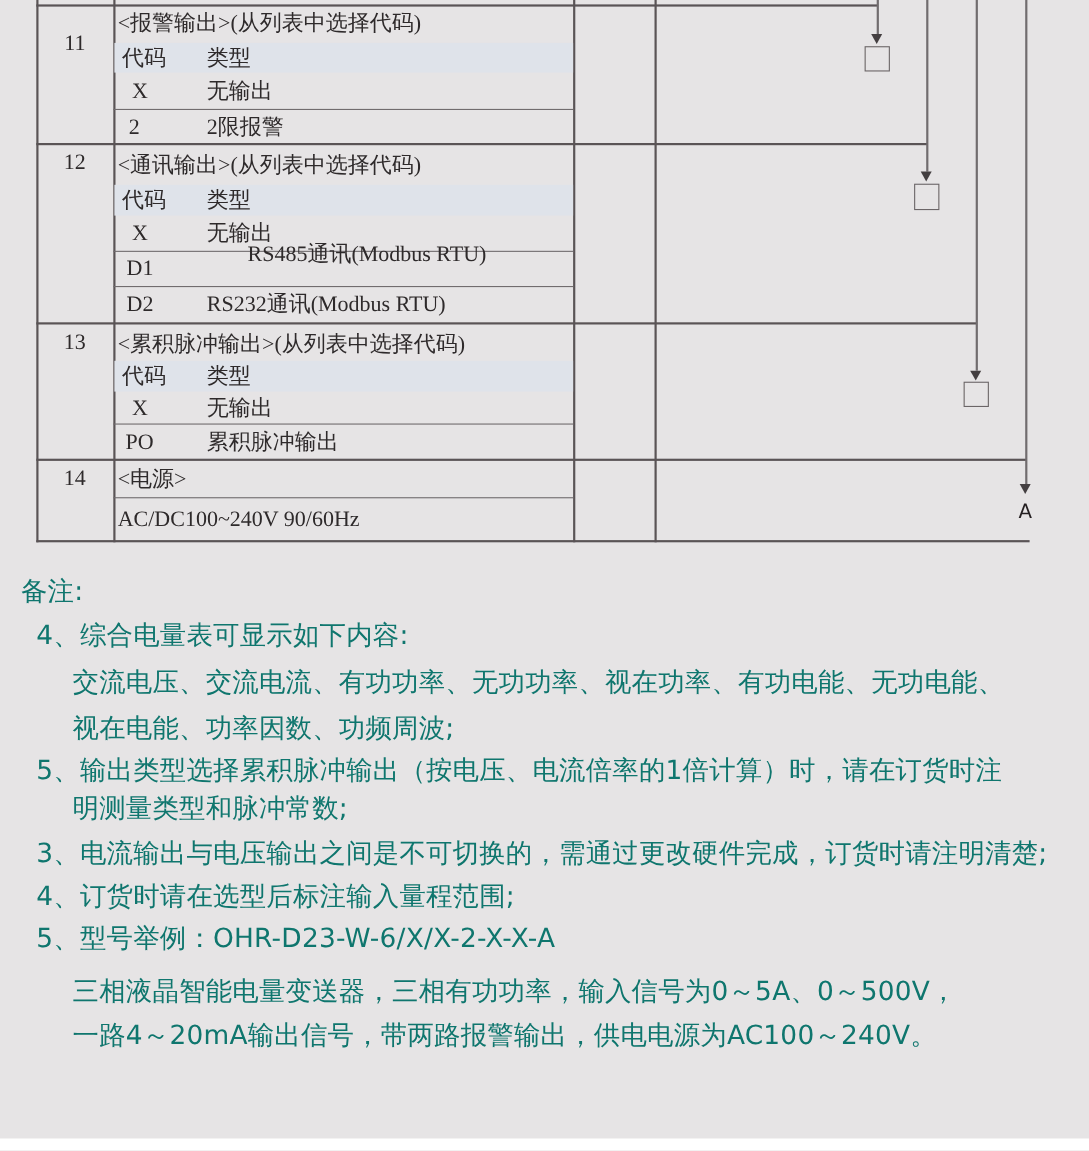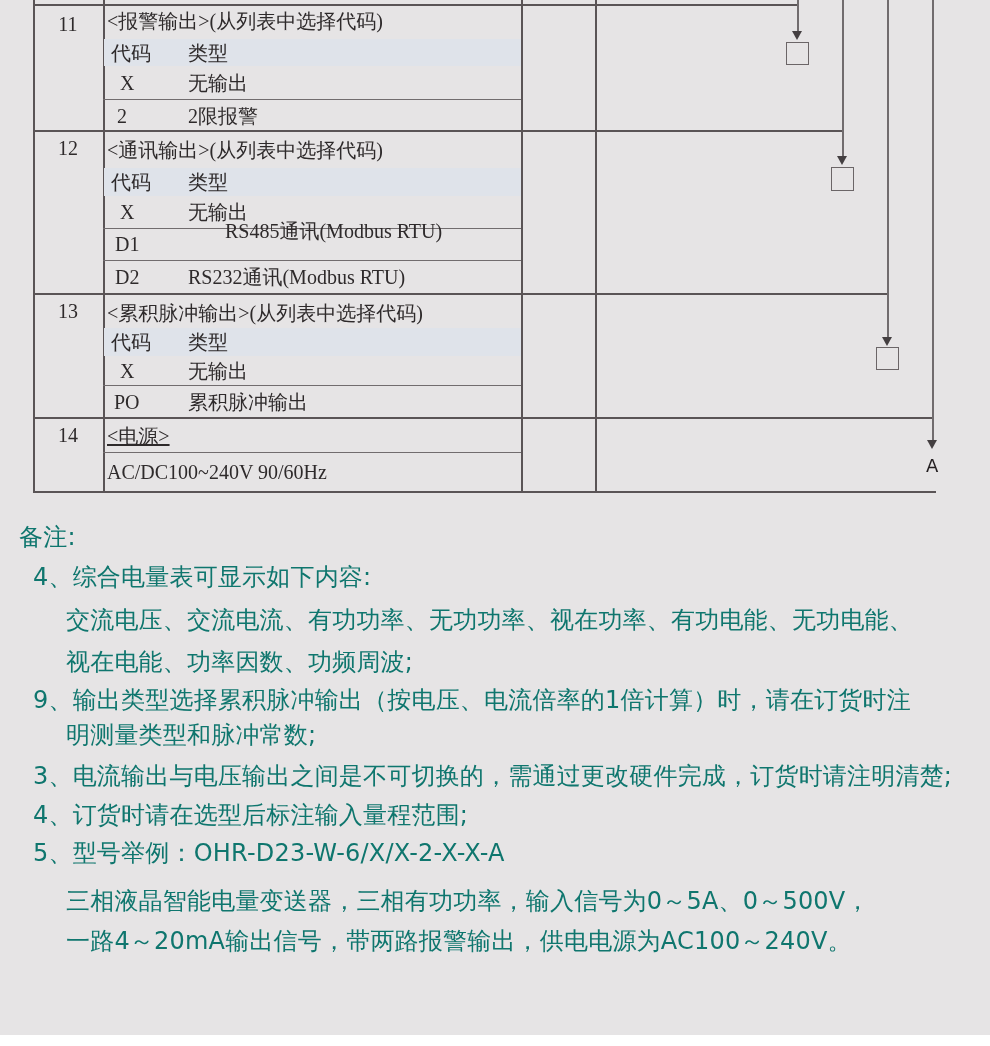--- a/index.html
+++ b/index.html
@@ -41,21 +41,21 @@
   <div class="ln-sub" style="left:103px;top:99px;width:418px;height:1px;"></div>
   <div class="ln-sub" style="left:103px;top:228px;width:418px;height:1px;"></div>
   <div class="ln-sub" style="left:103px;top:260px;width:418px;height:1px;"></div>
   <div class="ln-sub" style="left:103px;top:385px;width:418px;height:1px;"></div>
   <div class="ln-sub" style="left:103px;top:452px;width:418px;height:1px;"></div>
 
   <div class="band" style="left:104px;top:39px;width:417px;height:27px;"></div>
   <div class="band" style="left:104px;top:168px;width:417px;height:28px;"></div>
   <div class="band" style="left:104px;top:328px;width:417px;height:28px;"></div>
 
-  <div class="num" style="left:33px;top:13px;">11</div>
+  <div class="num" style="left:33px;top:28px;">11</div>
   <div class="t" style="left:107px;top:8px;">&lt;报警输出&gt;(从列表中选择代码)</div>
   <div class="t" style="left:111px;top:40px;">代码</div>
   <div class="t" style="left:188px;top:40px;">类型</div>
   <div class="t" style="left:120px;top:70px;">X</div>
   <div class="t" style="left:188px;top:70px;">无输出</div>
   <div class="t" style="left:117px;top:103px;">2</div>
   <div class="t" style="left:188px;top:103px;">2限报警</div>
 
   <div class="num" style="left:33px;top:137px;">12</div>
   <div class="t" style="left:107px;top:137px;">&lt;通讯输出&gt;(从列表中选择代码)</div>
@@ -71,21 +71,21 @@
   <div class="num" style="left:33px;top:300px;">13</div>
   <div class="t" style="left:107px;top:300px;">&lt;累积脉冲输出&gt;(从列表中选择代码)</div>
   <div class="t" style="left:111px;top:329px;">代码</div>
   <div class="t" style="left:188px;top:329px;">类型</div>
   <div class="t" style="left:120px;top:358px;">X</div>
   <div class="t" style="left:188px;top:358px;">无输出</div>
   <div class="t" style="left:114px;top:389px;">PO</div>
   <div class="t" style="left:188px;top:389px;">累积脉冲输出</div>
 
   <div class="num" style="left:33px;top:424px;">14</div>
-  <div class="t" style="left:107px;top:423px;text-decoration:underline;">&lt;电源&gt;</div>
+  <div class="t" style="left:107px;top:423px;">&lt;电源&gt;</div>
   <div class="t" style="left:107px;top:459px;">AC/DC100~240V  90/60Hz</div>
 
   <div class="ln-sub" style="left:797px;top:0;width:1.5px;height:31px;"></div>
   <div class="arrow" style="left:792px;top:31px;"></div>
   <div class="codebox" style="left:786px;top:42px;"></div>
 
   <div class="ln-sub" style="left:842px;top:0;width:1.5px;height:156px;"></div>
   <div class="arrow" style="left:837px;top:156px;"></div>
   <div class="codebox" style="left:831px;top:167px;height:22px;"></div>
 
@@ -94,21 +94,21 @@
   <div class="codebox" style="left:876px;top:347px;"></div>
 
   <div class="ln-sub" style="left:932px;top:0;width:1.5px;height:440px;"></div>
   <div class="arrow" style="left:927px;top:440px;"></div>
   <div class="a-label" style="left:926px;top:455px;">A</div>
 
   <div class="note" style="left:19px;top:521px;">备注:</div>
   <div class="note" style="left:33px;top:561px;">4、综合电量表可显示如下内容:</div>
   <div class="note" style="left:66px;top:646px;">视在电能、功率因数、功频周波;</div>
   <div class="note" style="left:66px;top:604px;">交流电压、交流电流、有功功率、无功功率、视在功率、有功电能、无功电能、</div>
-  <div class="note" style="left:33px;top:684px;">9、输出类型选择累积脉冲输出（按电压、电流倍率的1倍计算）时，请在订货时注</div>
+  <div class="note" style="left:33px;top:684px;">5、输出类型选择累积脉冲输出（按电压、电流倍率的1倍计算）时，请在订货时注</div>
   <div class="note" style="left:66px;top:719px;">明测量类型和脉冲常数;</div>
   <div class="note" style="left:33px;top:760px;">3、电流输出与电压输出之间是不可切换的，需通过更改硬件完成，订货时请注明清楚;</div>
   <div class="note" style="left:33px;top:799px;">4、订货时请在选型后标注输入量程范围;</div>
   <div class="note" style="left:33px;top:837px;">5、型号举例：OHR-D23-W-6/X/X-2-X-X-A</div>
   <div class="note" style="left:66px;top:885px;">三相液晶智能电量变送器，三相有功功率，输入信号为0～5A、0～500V，</div>
   <div class="note" style="left:66px;top:925px;">一路4～20mA输出信号，带两路报警输出，供电电源为AC100～240V。</div>
 
   <div class="white-strip"></div>
 
 </div>

